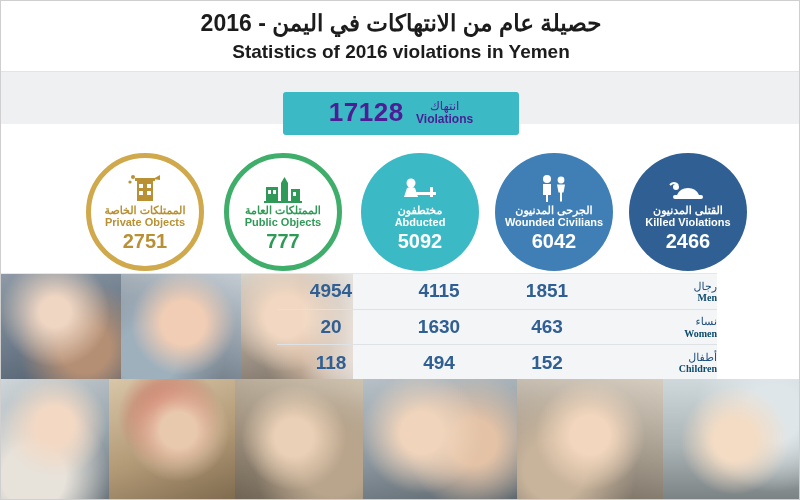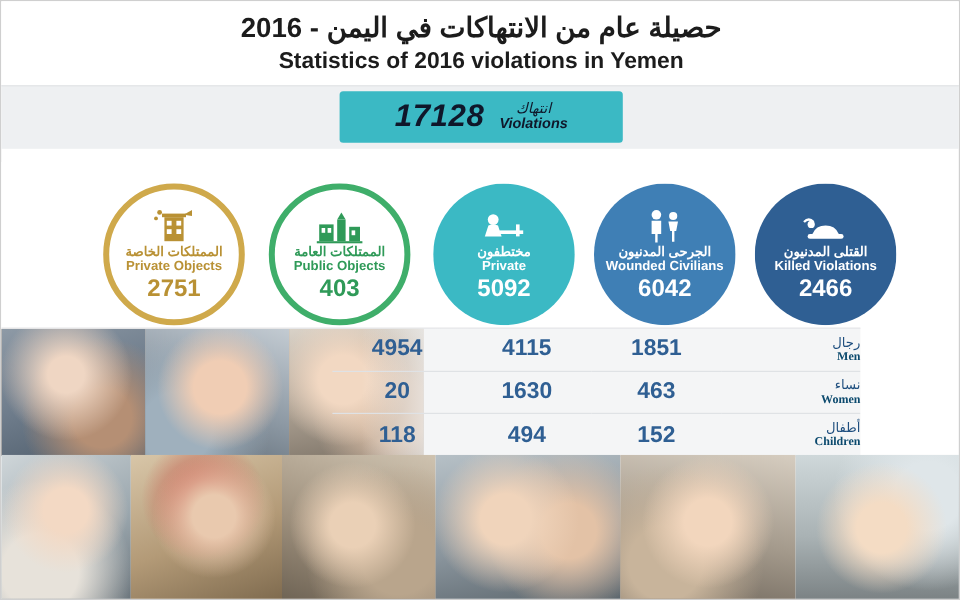--- a/index.html
+++ b/index.html
@@ -52,29 +52,28 @@
     left: 0; top: 70px;
     width: 800px;
     height: 52px;
     background: #eef0f2;
     border-top: 1px solid #e2e4e7;
   }
   .violations-box {
     position: absolute;
     left: 50%;
     transform: translateX(-50%);
-    top: 4px;
+    top: 20px;
     min-width: 200px;
     padding: 5px 18px 7px 18px;
     background: #3bb9c4;
     border-radius: 3px;
-    color: #0f172a;
+    color: #4c1d95;
     text-align: center;
     white-space: nowrap;
-    font-style: italic;
   }
   .violations-box .num {
     font-size: 26px;
     font-weight: bold;
     vertical-align: middle;
     letter-spacing: 0.5px;
   }
   .violations-box .labels {
     display: inline-block;
     vertical-align: middle;
@@ -363,37 +362,37 @@
             <rect x="28" y="16" width="9" height="12" fill="#2f9a58"></rect>
             <path d="M18 10 L21.5 4 L25 10 Z" fill="#2f9a58"></path>
             <rect x="5" y="17" width="3" height="4" fill="#ffffff"></rect>
             <rect x="10" y="17" width="3" height="4" fill="#ffffff"></rect>
             <rect x="30" y="19" width="3" height="4" fill="#ffffff"></rect>
             <rect x="1" y="28" width="38" height="2" fill="#2f9a58"></rect>
           </svg>
         </div>
         <div class="ar">الممتلكات العامة</div>
         <div class="en">Public Objects</div>
-        <div class="val">403</div>
+        <div class="val">777</div>
       </div>
     </div>
 
     <div class="circle-item" style="left:360px;">
       <div class="ring solid fill-teal"></div>
       <div class="inner theme-white">
         <div class="icon-slot">
           <svg width="40" height="28" viewBox="0 0 40 28" aria-hidden="true">
             <circle cx="11" cy="8" r="4.5" fill="#ffffff"></circle>
             <path d="M7 13 q4 -2 8 0 l3 9 h-14 z" fill="#ffffff"></path>
             <rect x="16" y="17" width="20" height="3" fill="#ffffff"></rect>
             <rect x="30" y="12" width="3" height="10" fill="#ffffff"></rect>
           </svg>
         </div>
         <div class="ar">مختطفون</div>
-        <div class="en">Private</div>
+        <div class="en">Abducted</div>
         <div class="val">5092</div>
       </div>
     </div>
 
     <div class="circle-item" style="left:494px;">
       <div class="ring solid fill-blue"></div>
       <div class="inner theme-white">
         <div class="icon-slot">
           <svg width="38" height="30" viewBox="0 0 38 30" aria-hidden="true">
             <circle cx="12" cy="6" r="4" fill="#ffffff"></circle>

